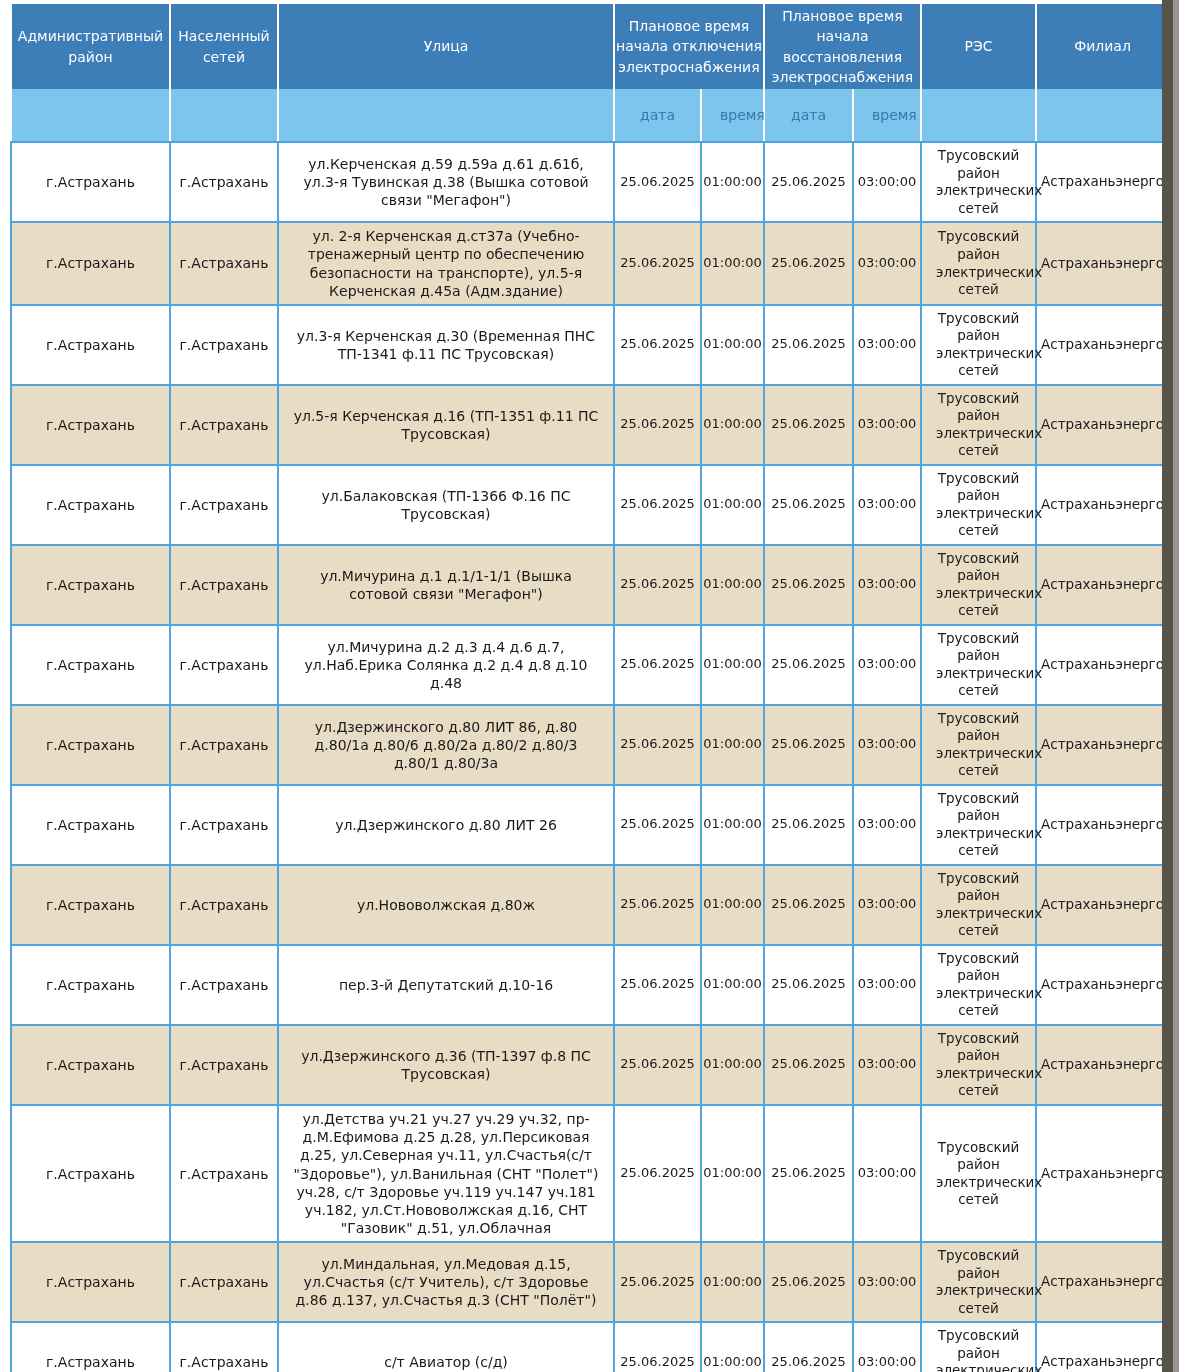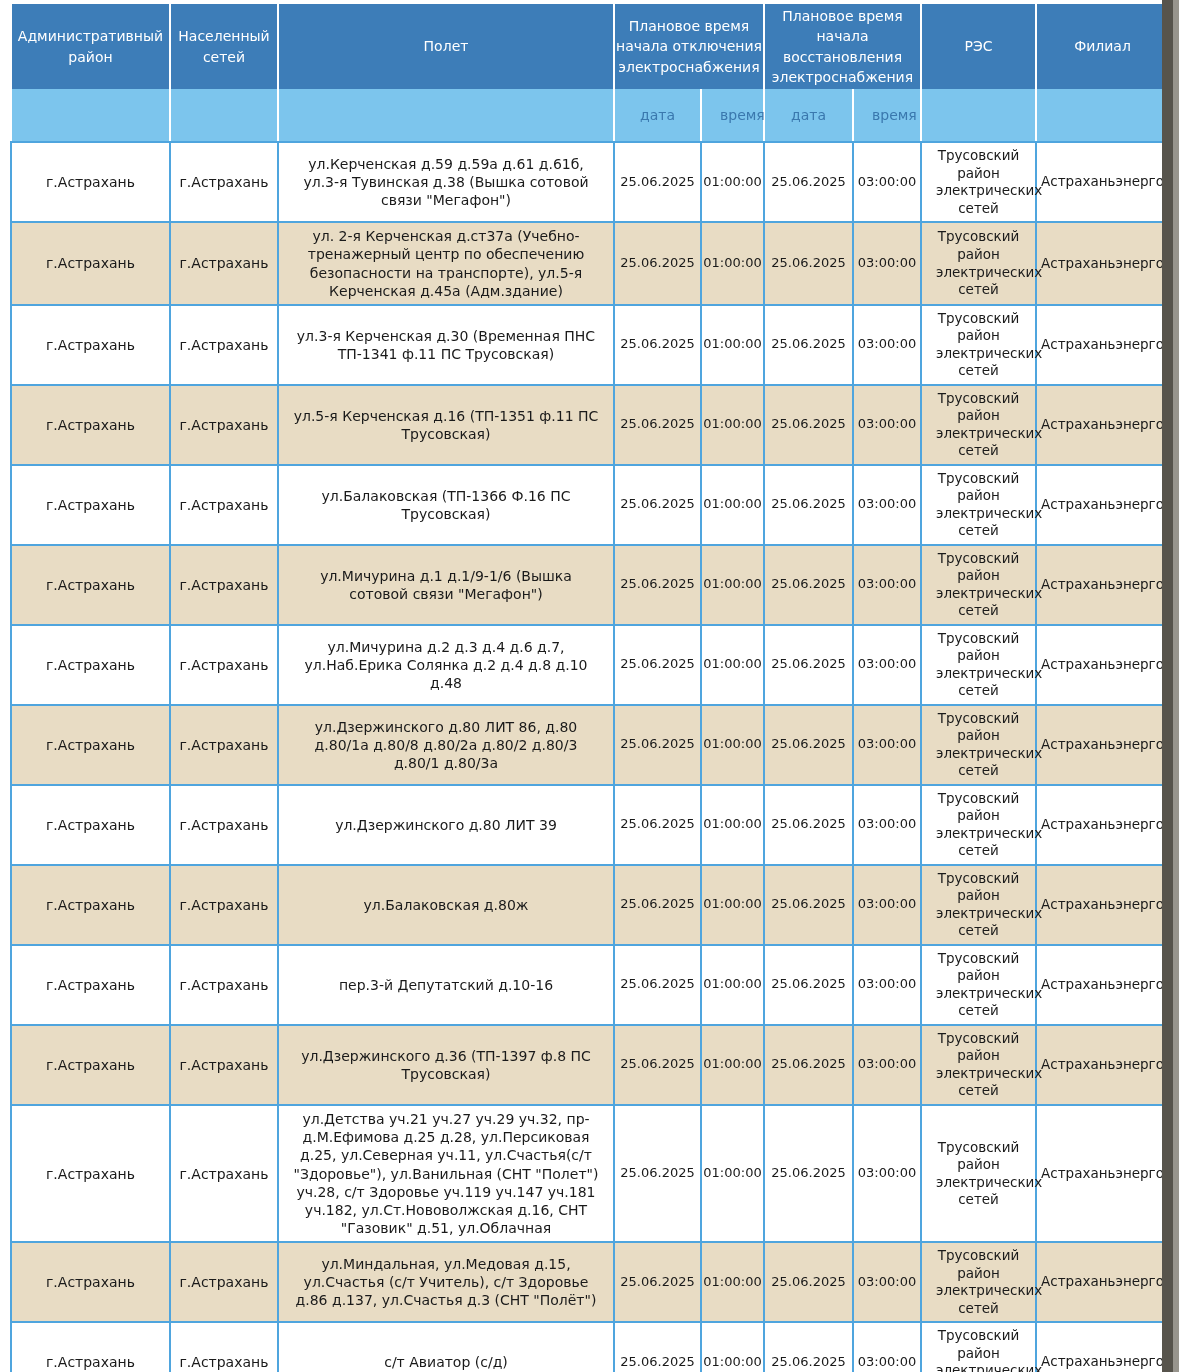--- a/index.html
+++ b/index.html
@@ -90,21 +90,21 @@
       <col style="width:63px">
       <col style="width:89px">
       <col style="width:68px">
       <col style="width:115px">
       <col style="width:133px">
     </colgroup>
     <thead>
       <tr class="main">
         <th>Административный район</th>
         <th>Населенный сетей</th>
-        <th>Полет</th>
+        <th>Улица</th>
         <th colspan="2">Плановое время начала отключения электроснабжения</th>
         <th colspan="2">Плановое время начала восстановления электроснабжения</th>
         <th>РЭС</th>
         <th>Филиал</th>
       </tr>
       <tr class="sub">
         <th></th>
         <th></th>
         <th></th>
         <th>дата</th>
@@ -167,21 +167,21 @@
       <td class="c-date">25.06.2025</td>
       <td class="c-time">01:00:00</td>
       <td class="c-date">25.06.2025</td>
       <td class="c-time">03:00:00</td>
       <td class="c-res">Трусовский район электрических сетей</td>
       <td class="c-branch">Астраханьэнерго</td>
     </tr>
         <tr class="alt">
       <td class="c-district">г.Астрахань</td>
       <td class="c-settle">г.Астрахань</td>
-      <td class="c-street">ул.Мичурина д.1 д.1/9-1/6 (Вышка сотовой связи "Мегафон")</td>
+      <td class="c-street">ул.Мичурина д.1 д.1/1-1/1 (Вышка сотовой связи "Мегафон")</td>
       <td class="c-date">25.06.2025</td>
       <td class="c-time">01:00:00</td>
       <td class="c-date">25.06.2025</td>
       <td class="c-time">03:00:00</td>
       <td class="c-res">Трусовский район электрических сетей</td>
       <td class="c-branch">Астраханьэнерго</td>
     </tr>
         <tr>
       <td class="c-district">г.Астрахань</td>
       <td class="c-settle">г.Астрахань</td>
@@ -189,43 +189,43 @@
       <td class="c-date">25.06.2025</td>
       <td class="c-time">01:00:00</td>
       <td class="c-date">25.06.2025</td>
       <td class="c-time">03:00:00</td>
       <td class="c-res">Трусовский район электрических сетей</td>
       <td class="c-branch">Астраханьэнерго</td>
     </tr>
         <tr class="alt">
       <td class="c-district">г.Астрахань</td>
       <td class="c-settle">г.Астрахань</td>
-      <td class="c-street">ул.Дзержинского д.80 ЛИТ 86, д.80 д.80/1а д.80/8 д.80/2а д.80/2 д.80/3 д.80/1 д.80/3а</td>
-      <td class="c-date">25.06.2025</td>
-      <td class="c-time">01:00:00</td>
-      <td class="c-date">25.06.2025</td>
-      <td class="c-time">03:00:00</td>
-      <td class="c-res">Трусовский район электрических сетей</td>
-      <td class="c-branch">Астраханьэнерго</td>
-    </tr>
-        <tr>
-      <td class="c-district">г.Астрахань</td>
-      <td class="c-settle">г.Астрахань</td>
-      <td class="c-street">ул.Дзержинского д.80 ЛИТ 39</td>
-      <td class="c-date">25.06.2025</td>
-      <td class="c-time">01:00:00</td>
-      <td class="c-date">25.06.2025</td>
-      <td class="c-time">03:00:00</td>
-      <td class="c-res">Трусовский район электрических сетей</td>
-      <td class="c-branch">Астраханьэнерго</td>
-    </tr>
-        <tr class="alt">
-      <td class="c-district">г.Астрахань</td>
-      <td class="c-settle">г.Астрахань</td>
-      <td class="c-street">ул.Балаковская д.80ж</td>
+      <td class="c-street">ул.Дзержинского д.80 ЛИТ 86, д.80 д.80/1а д.80/6 д.80/2а д.80/2 д.80/3 д.80/1 д.80/3а</td>
+      <td class="c-date">25.06.2025</td>
+      <td class="c-time">01:00:00</td>
+      <td class="c-date">25.06.2025</td>
+      <td class="c-time">03:00:00</td>
+      <td class="c-res">Трусовский район электрических сетей</td>
+      <td class="c-branch">Астраханьэнерго</td>
+    </tr>
+        <tr>
+      <td class="c-district">г.Астрахань</td>
+      <td class="c-settle">г.Астрахань</td>
+      <td class="c-street">ул.Дзержинского д.80 ЛИТ 26</td>
+      <td class="c-date">25.06.2025</td>
+      <td class="c-time">01:00:00</td>
+      <td class="c-date">25.06.2025</td>
+      <td class="c-time">03:00:00</td>
+      <td class="c-res">Трусовский район электрических сетей</td>
+      <td class="c-branch">Астраханьэнерго</td>
+    </tr>
+        <tr class="alt">
+      <td class="c-district">г.Астрахань</td>
+      <td class="c-settle">г.Астрахань</td>
+      <td class="c-street">ул.Нововолжская д.80ж</td>
       <td class="c-date">25.06.2025</td>
       <td class="c-time">01:00:00</td>
       <td class="c-date">25.06.2025</td>
       <td class="c-time">03:00:00</td>
       <td class="c-res">Трусовский район электрических сетей</td>
       <td class="c-branch">Астраханьэнерго</td>
     </tr>
         <tr>
       <td class="c-district">г.Астрахань</td>
       <td class="c-settle">г.Астрахань</td>

